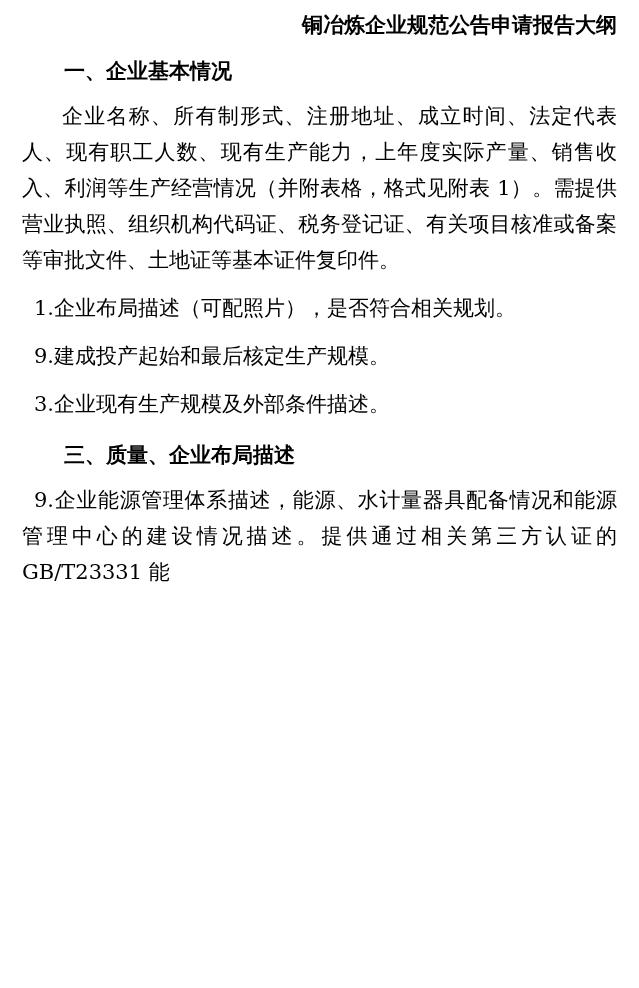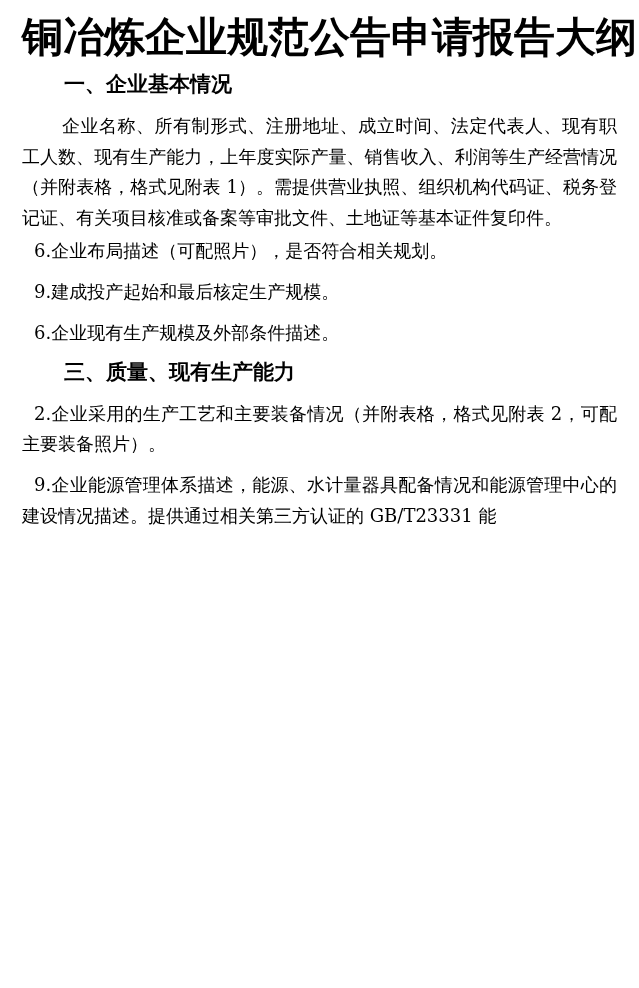--- a/index.html
+++ b/index.html
@@ -17,62 +17,61 @@
   .page {
     width: 639px;
     height: 988px;
     box-sizing: border-box;
     padding: 8px 22px 0 22px;
     position: relative;
   }
   .doc-title {
     font-family: "DejaVu Sans", sans-serif;
     font-weight: bold;
-    font-size: 41px;
+    font-size: 21px;
     line-height: 1.25;
-    text-align: left;
+    text-align: right;
     letter-spacing: 0px;
     margin: 4px 0 6px 0;
     white-space: nowrap;
   }
   .section-heading {
     font-family: "DejaVu Sans", sans-serif;
     font-weight: bold;
     font-size: 21px;
     line-height: 1.3;
-    margin: 8px 0 12px 0;
+    margin: 20px 0 12px 0;
     text-indent: 42px;
   }
   .para {
-    font-size: 18px;
+    font-size: 21px;
     line-height: 1.72;
     text-align: justify;
     text-justify: inter-ideograph;
-    margin: 0 0 2px 0;
+    margin: 12px 0 2px 0;
   }
   .indent2 {
     text-indent: 40px;
   }
   .indent1 {
     text-indent: 12px;
   }
   .gap-sm { margin-bottom: 10px; }
 </style>
 </head>
 <body>
 
 <div class="page">
 
   <div class="doc-title">铜冶炼企业规范公告申请报告大纲</div>
 
   <div class="section-heading">一、企业基本情况</div>
   <p class="para indent2">企业名称、所有制形式、注册地址、成立时间、法定代表人、现有职工人数、现有生产能力，上年度实际产量、销售收入、利润等生产经营情况（并附表格，格式见附表 1）。需提供营业执照、组织机构代码证、税务登记证、有关项目核准或备案等审批文件、土地证等基本证件复印件。</p>
 
-  <p class="para indent1 gap-sm">6.企业布局描述（可配照片），是否符合相关规划。</p>
+  <p class="para indent1 gap-sm">1.企业布局描述（可配照片），是否符合相关规划。</p>
   <p class="para indent1 gap-sm">9.建成投产起始和最后核定生产规模。</p>
-  <p class="para indent1 gap-sm">6.企业现有生产规模及外部条件描述。</p>
+  <p class="para indent1 gap-sm">3.企业现有生产规模及外部条件描述。</p>
 
-  <div class="section-heading">三、质量、现有生产能力</div>
-  <p class="para indent1 gap-sm">2.企业采用的生产工艺和主要装备情况（并附表格，格式见附表 2，可配主要装备照片）。</p>
+  <div class="section-heading">三、质量、企业布局描述</div>
 
   <p class="para indent1">9.企业能源管理体系描述，能源、水计量器具配备情况和能源管理中心的建设情况描述。提供通过相关第三方认证的 GB/T23331 能</p>
 
 </div>
 
 </body></html>

